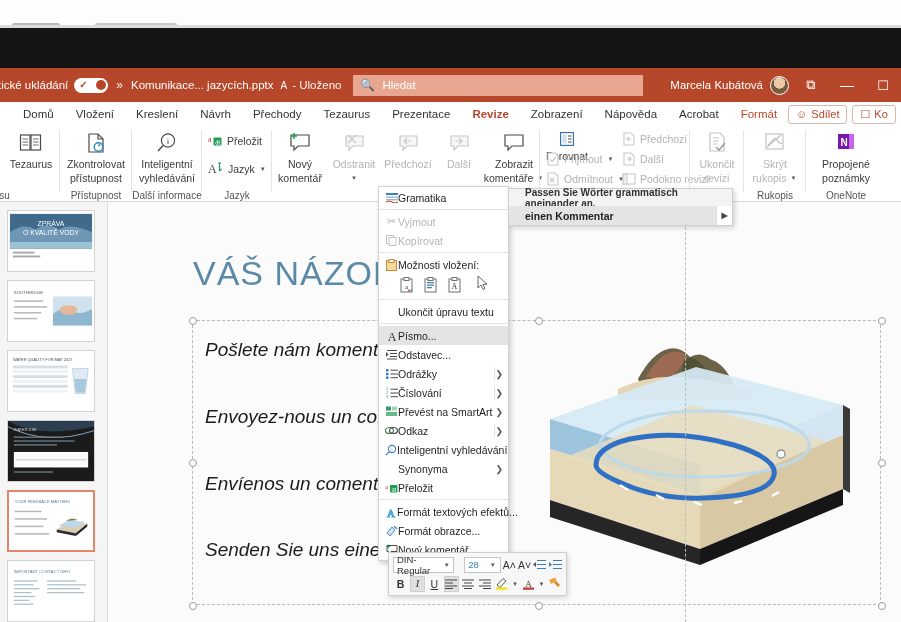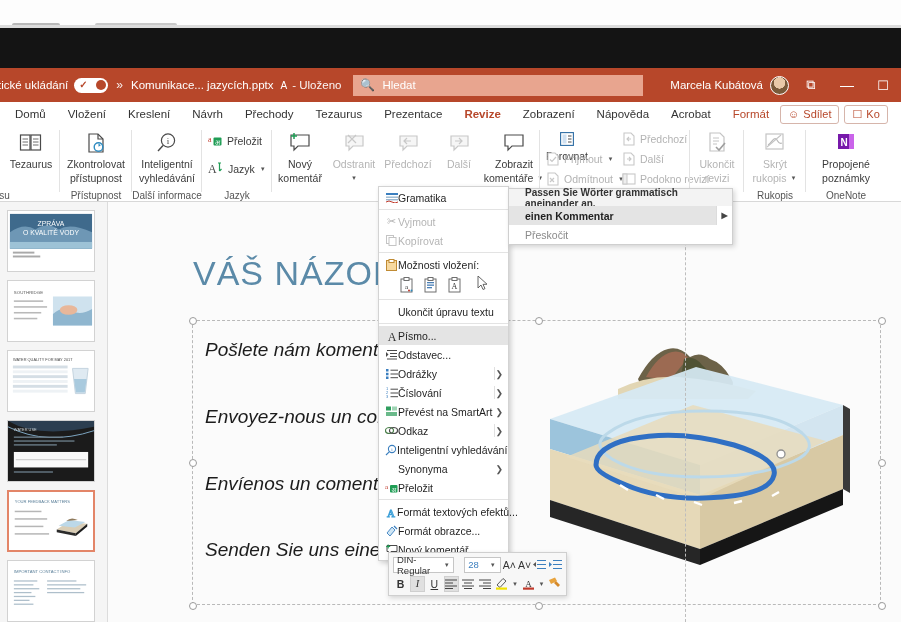--- a/index.html
+++ b/index.html
@@ -69,21 +69,21 @@
   .avatar{
     width:19px;height:19px;border-radius:50%;
     background:radial-gradient(circle at 50% 35%, #e9c9a8 0 40%, #7a5a3a 41% 100%);
     border:1.5px solid #fff; display:block;
   }
   .wbtn{ width:36px;text-align:center; font-size:13px; color:#fff;}
   .wbtn.min{font-size:14px;}
 
   
   .ribbontabs{
-    position:absolute;left:4px;top:102px;width:869px;height:24px;
+    position:absolute;left:12px;top:102px;width:869px;height:24px;
     background:#fff; display:flex;align-items:center; font-size:11.5px;
     color:#333;
   }
   .ribbontabs .rt{ padding:0 11px; line-height:24px; white-space:nowrap;}
   .ribbontabs .rt.active{ color:#b7472a; font-weight:600;}
   .ribbontabs .rt.ctx{ color:#b7472a;}
   .rt-right{ margin-left:auto; display:flex; gap:5px; padding-right:2px;}
   .pillbtn{
     border:1px solid #d6b5ab; color:#b7472a; border-radius:3px;
     height:19px;line-height:17px;padding:0 7px;font-size:11px;
@@ -908,21 +908,20 @@
       <span>Nový komentář</span>
     </div>
   </div>
 
   <div class="gramflyout">
     <div class="gf-head">Passen Sie Wörter grammatisch aneinander an.</div>
     <div class="gf-item hl">
       <span>einen Kommentar</span>
       <span class="arr">▶</span>
     </div>
-    <div class="gf-skip">Přeskočit</div>
   </div>
 
   <div class="minitb">
     <div class="mt-row">
       <div class="mt-combo" style="width:72px;">
         <span>DIN-Regular</span>
         <span class="mt-caret">▾</span>
       </div>
       <div class="mt-combo" style="width:42px;margin-left:8px;">
         <span style="color:#3b7fbf;">28</span>

